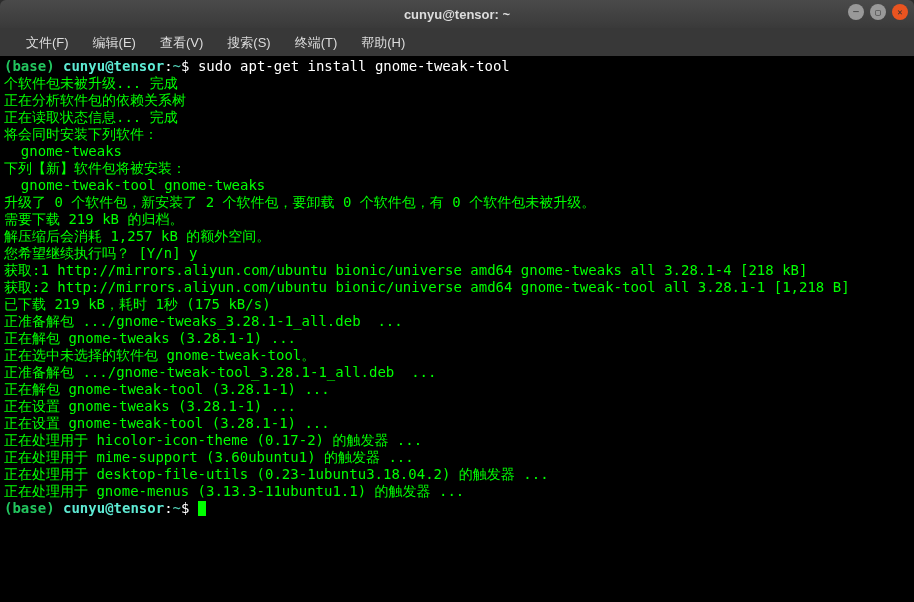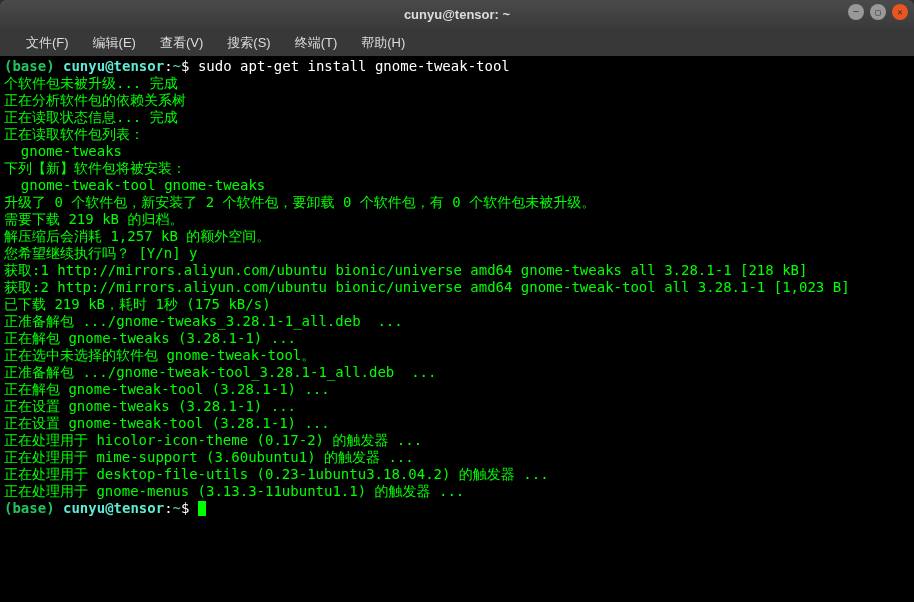--- a/index.html
+++ b/index.html
@@ -104,30 +104,30 @@
   <div class="menu-item">搜索(S)</div>
   <div class="menu-item">终端(T)</div>
   <div class="menu-item">帮助(H)</div>
 </div>
 
 <div class="terminal">
   <div class="line"><span class="purple">(base)</span> <span class="green">cunyu@tensor</span><span class="white">:</span><span class="cyan">~</span><span class="white">$</span><span class="white"> sudo apt-get install gnome-tweak-tool</span></div>
   <div class="line">个软件包未被升级... 完成</div>
   <div class="line">正在分析软件包的依赖关系树       </div>
   <div class="line">正在读取状态信息... 完成       </div>
-  <div class="line">正在读取软件包列表：</div>
+  <div class="line">将会同时安装下列软件：</div>
   <div class="line">  gnome-tweaks</div>
   <div class="line">下列【新】软件包将被安装：</div>
   <div class="line">  gnome-tweak-tool gnome-tweaks</div>
   <div class="line">升级了 0 个软件包，新安装了 2 个软件包，要卸载 0 个软件包，有 0 个软件包未被升级。</div>
   <div class="line">需要下载 219 kB 的归档。</div>
   <div class="line">解压缩后会消耗 1,257 kB 的额外空间。</div>
   <div class="line">您希望继续执行吗？ [Y/n] y</div>
-  <div class="line">获取:1 http://mirrors.aliyun.com/ubuntu bionic/universe amd64 gnome-tweaks all 3.28.1-1 [218 kB]</div>
-  <div class="line">获取:2 http://mirrors.aliyun.com/ubuntu bionic/universe amd64 gnome-tweak-tool all 3.28.1-1 [1,023 B]</div>
+  <div class="line">获取:1 http://mirrors.aliyun.com/ubuntu bionic/universe amd64 gnome-tweaks all 3.28.1-4 [218 kB]</div>
+  <div class="line">获取:2 http://mirrors.aliyun.com/ubuntu bionic/universe amd64 gnome-tweak-tool all 3.28.1-1 [1,218 B]</div>
   <div class="line">已下载 219 kB，耗时 1秒 (175 kB/s)</div>
   <div class="line">正准备解包 .../gnome-tweaks_3.28.1-1_all.deb  ...</div>
   <div class="line">正在解包 gnome-tweaks (3.28.1-1) ...</div>
   <div class="line">正在选中未选择的软件包 gnome-tweak-tool。</div>
   <div class="line">正准备解包 .../gnome-tweak-tool_3.28.1-1_all.deb  ...</div>
   <div class="line">正在解包 gnome-tweak-tool (3.28.1-1) ...</div>
   <div class="line">正在设置 gnome-tweaks (3.28.1-1) ...</div>
   <div class="line">正在设置 gnome-tweak-tool (3.28.1-1) ...</div>
   <div class="line">正在处理用于 hicolor-icon-theme (0.17-2) 的触发器 ...</div>
   <div class="line">正在处理用于 mime-support (3.60ubuntu1) 的触发器 ...</div>

